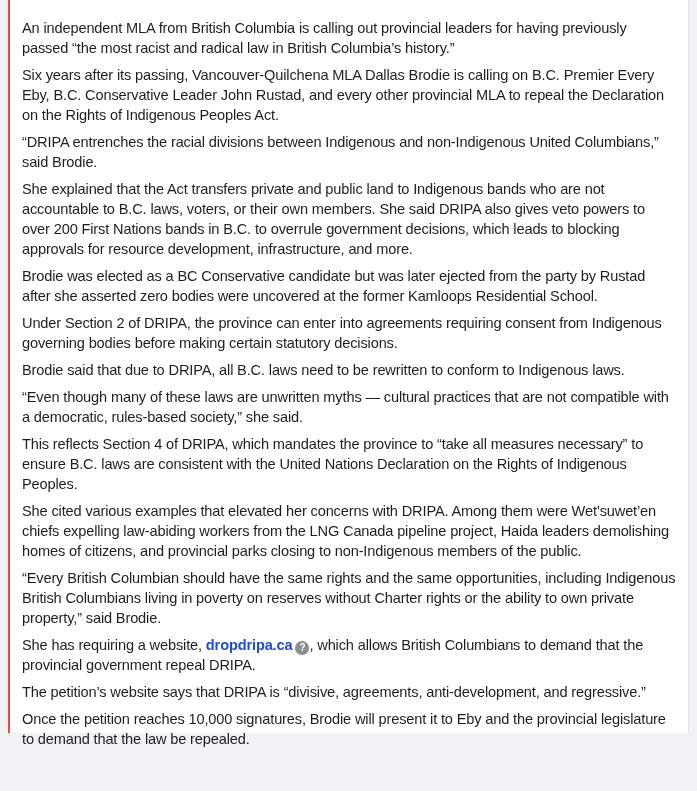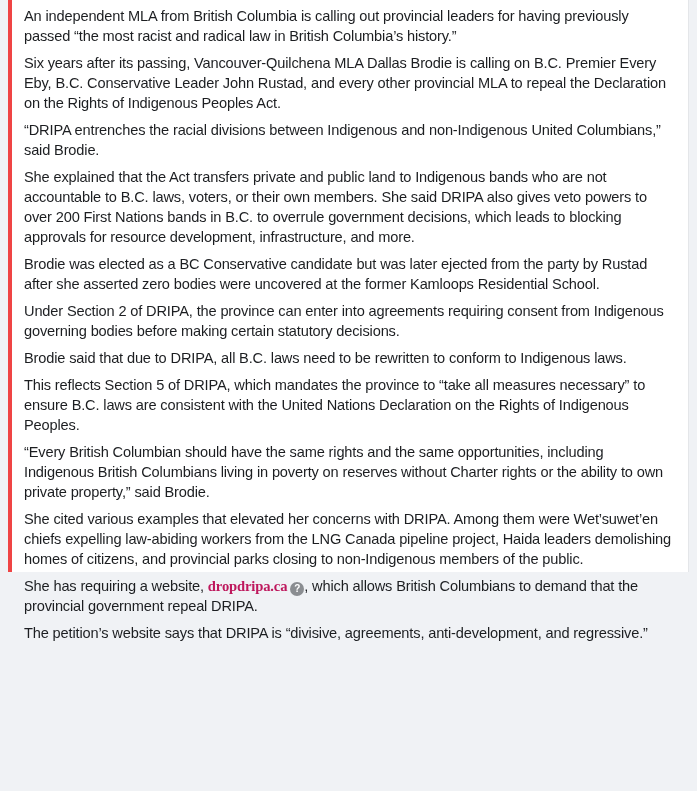--- a/index.html
+++ b/index.html
@@ -2,48 +2,50 @@
 <html><head>
 <meta charset="utf-8">
 <style>
   html, body { margin: 0; padding: 0; }
   body {
     width: 697px; height: 791px; overflow: hidden;
     background: #f0f2f5;
     font-family: "Liberation Sans", sans-serif;
   }
   .card {
-    position: absolute; left: 8px; top: 0; width: 681px; height: 572px;
+    position: absolute; left: 8px; top: 0; width: 681px; height: 733px;
     background: #ffffff;
-    border-left: 4px solid #ef4444; border-right: 1px solid #e4e6e9;
+    border-left: 2px solid #ef4444; border-right: 1px solid #e4e6e9;
     box-sizing: border-box;
-    padding: 6px 12px 0 12px;
+    padding: 18px 12px 0 12px;
   }
   .para {
     margin: 0 0 7px 0;
     font-size: 14.6px; line-height: 20px;
     color: #1c1e21;
     letter-spacing: -0.15px;
   }
-  .link { color: #be185d; font-weight: bold; text-decoration: none; cursor: pointer; font-family: Liberation Serif, serif; }
+  .link { color: #1d4ed8; font-weight: bold; text-decoration: none; cursor: pointer; }
   .info-icon {
     display: inline-block; width: 14px; height: 14px; border-radius: 50%;
     background: #8a8d91; color: #fff; font-size: 10px; line-height: 14px;
     text-align: center; font-weight: bold; vertical-align: -1px; margin-left: 3px;
   }
 </style>
 </head>
 <body>
 
 <div class="card">
   <p class="para">An independent MLA from British Columbia is calling out provincial leaders for having previously passed “the most racist and radical law in British Columbia’s history.”</p>
   <p class="para">Six years after its passing, Vancouver-Quilchena MLA Dallas Brodie is calling on B.C. Premier Every Eby, B.C. Conservative Leader John Rustad, and every other provincial MLA to repeal the Declaration on the Rights of Indigenous Peoples Act.</p>
   <p class="para">“DRIPA entrenches the racial divisions between Indigenous and non-Indigenous United Columbians,” said Brodie.</p>
   <p class="para">She explained that the Act transfers private and public land to Indigenous bands who are not accountable to B.C. laws, voters, or their own members. She said DRIPA also gives veto powers to over 200 First Nations bands in B.C. to overrule government decisions, which leads to blocking approvals for resource development, infrastructure, and more.</p>
   <p class="para">Brodie was elected as a BC Conservative candidate but was later ejected from the party by Rustad after she asserted zero bodies were uncovered at the former Kamloops Residential School.</p>
   <p class="para">Under Section 2 of DRIPA, the province can enter into agreements requiring consent from Indigenous governing bodies before making certain statutory decisions.</p>
   <p class="para">Brodie said that due to DRIPA, all B.C. laws need to be rewritten to conform to Indigenous laws.</p>
-  <p class="para">This reflects Section 5 of DRIPA, which mandates the province to “take all measures necessary” to ensure B.C. laws are consistent with the United Nations Declaration on the Rights of Indigenous Peoples.</p>
+  <p class="para">“Even though many of these laws are unwritten myths — cultural practices that are not compatible with a democratic, rules-based society,” she said.</p>
+  <p class="para">This reflects Section 4 of DRIPA, which mandates the province to “take all measures necessary” to ensure B.C. laws are consistent with the United Nations Declaration on the Rights of Indigenous Peoples.</p>
+  <p class="para">She cited various examples that elevated her concerns with DRIPA. Among them were Wet’suwet’en chiefs expelling law-abiding workers from the LNG Canada pipeline project, Haida leaders demolishing homes of citizens, and provincial parks closing to non-Indigenous members of the public.</p>
   <p class="para">“Every British Columbian should have the same rights and the same opportunities, including Indigenous British Columbians living in poverty on reserves without Charter rights or the ability to own private property,” said Brodie.</p>
-  <p class="para">She cited various examples that elevated her concerns with DRIPA. Among them were Wet’suwet’en chiefs expelling law-abiding workers from the LNG Canada pipeline project, Haida leaders demolishing homes of citizens, and provincial parks closing to non-Indigenous members of the public.</p>
   <p class="para"><span>She has requiring a website, </span><a class="link">dropdripa.ca</a><span class="info-icon">?</span><span>, which allows British Columbians to demand that the provincial government repeal DRIPA.</span></p>
   <p class="para">The petition’s website says that DRIPA is “divisive, agreements, anti-development, and regressive.”</p>
+  <p class="para">Once the petition reaches 10,000 signatures, Brodie will present it to Eby and the provincial legislature to demand that the law be repealed.</p>
 </div>
 
 </body></html>

